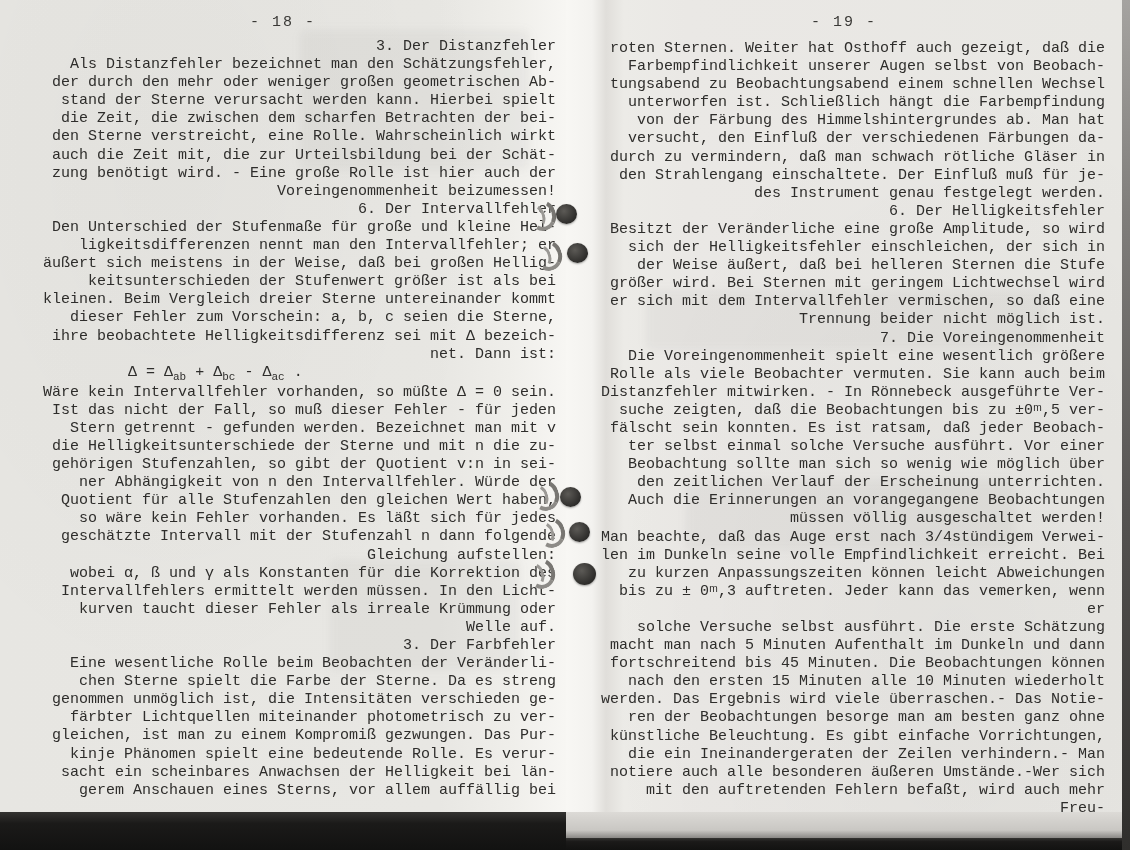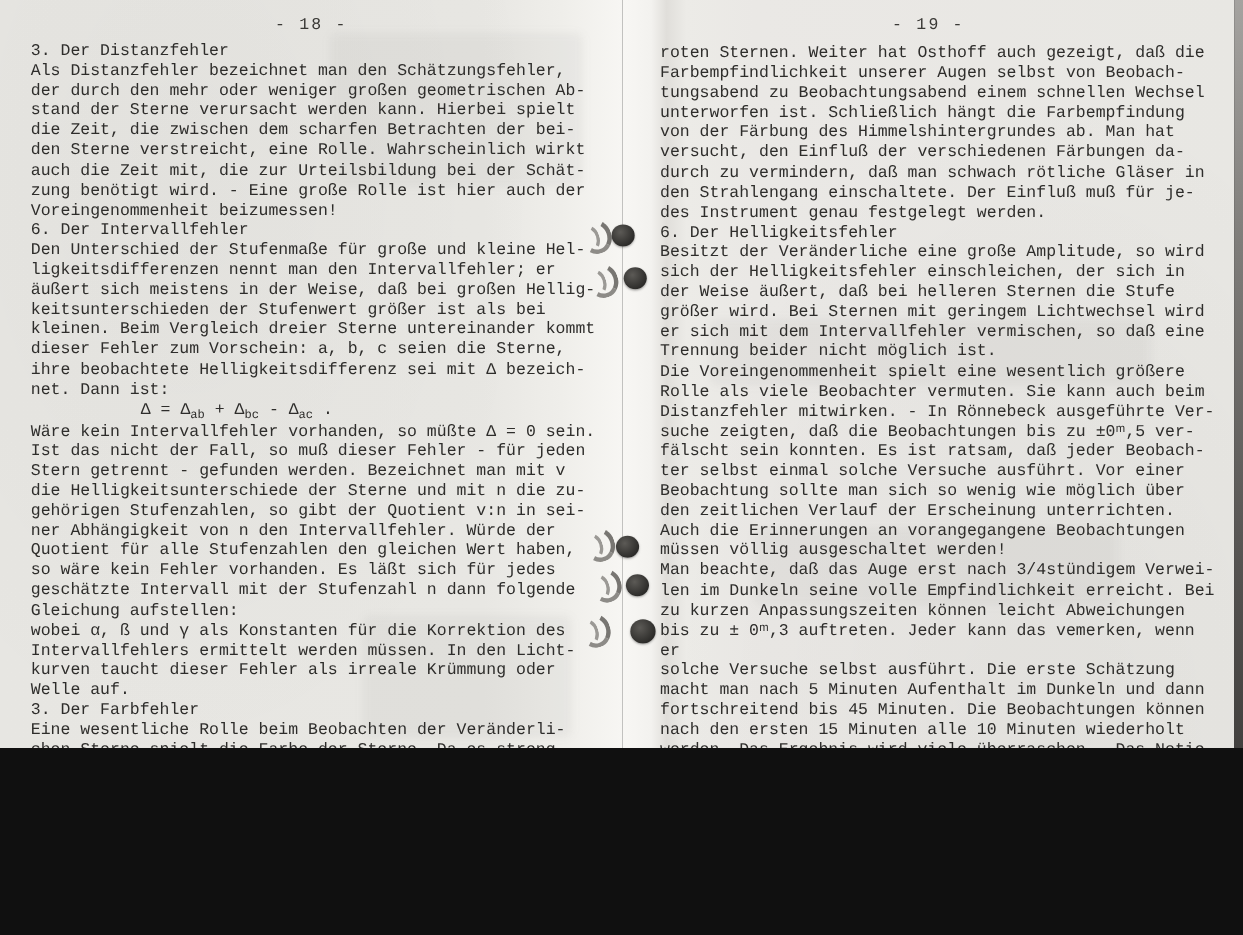--- a/index.html
+++ b/index.html
@@ -1,18 +1,18 @@
 <!DOCTYPE html>
 <html><head>
 <meta charset="utf-8">
 <style>
   html,body{margin:0;padding:0;background:#101010;}
   .scan{
     position:relative;
-    width:1130px;height:680px;
+    width:1130px;height:850px;
     overflow:hidden;
     background:#171717;
     font-family:"Liberation Mono","DejaVu Sans Mono",monospace;
   }
   .page{
     position:absolute;top:0;
     color:#2e2d2b;
   }
   .page-left{
     left:0;width:566px;height:812px;
@@ -31,21 +31,21 @@
     text-align:center;
     font-size:15px;letter-spacing:2px;color:#3a3936;
   }
   .body-text{
     position:absolute;
     font-size:15px;line-height:18.1px;
     color:#2e2d2b;
   }
   .page-left .body-text{top:38px;left:28px;width:528px;}
   .page-right .body-text{top:40px;left:34px;width:505px;}
-  .h,.p{margin:0;white-space:pre-line;}
+  .h,.p{margin:0;white-space:pre-line;text-align:right;}
   .f{margin:0;height:20px;}
   .f sub{font-size:11px;line-height:0;}
   .f sup{font-size:11px;line-height:0;}
   .f1{padding-left:100px;}
   .f2{padding-left:152px;}
   
   .ring{
     position:absolute;width:20px;height:23px;
     border:4px solid transparent;
     border-right-color:#787672;
@@ -153,20 +153,21 @@
 durch zu vermindern, daß man schwach rötliche Gläser in
 den Strahlengang einschaltete. Der Einfluß muß für je-
 des Instrument genau festgelegt werden.</div>
       <div class="h">6. Der Helligkeitsfehler</div>
       <div class="p">Besitzt der Veränderliche eine große Amplitude, so wird
 sich der Helligkeitsfehler einschleichen, der sich in
 der Weise äußert, daß bei helleren Sternen die Stufe
 größer wird. Bei Sternen mit geringem Lichtwechsel wird
 er sich mit dem Intervallfehler vermischen, so daß eine
 Trennung beider nicht möglich ist.</div>
+      <div class="h">7. Die Voreingenommenheit</div>
       <div class="p">Die Voreingenommenheit spielt eine wesentlich größere
 Rolle als viele Beobachter vermuten. Sie kann auch beim
 Distanzfehler mitwirken. - In Rönnebeck ausgeführte Ver-
 suche zeigten, daß die Beobachtungen bis zu ±0ᵐ,5 ver-
 fälscht sein konnten. Es ist ratsam, daß jeder Beobach-
 ter selbst einmal solche Versuche ausführt. Vor einer
 Beobachtung sollte man sich so wenig wie möglich über
 den zeitlichen Verlauf der Erscheinung unterrichten.
 Auch die Erinnerungen an vorangegangene Beobachtungen
 müssen völlig ausgeschaltet werden!</div>

